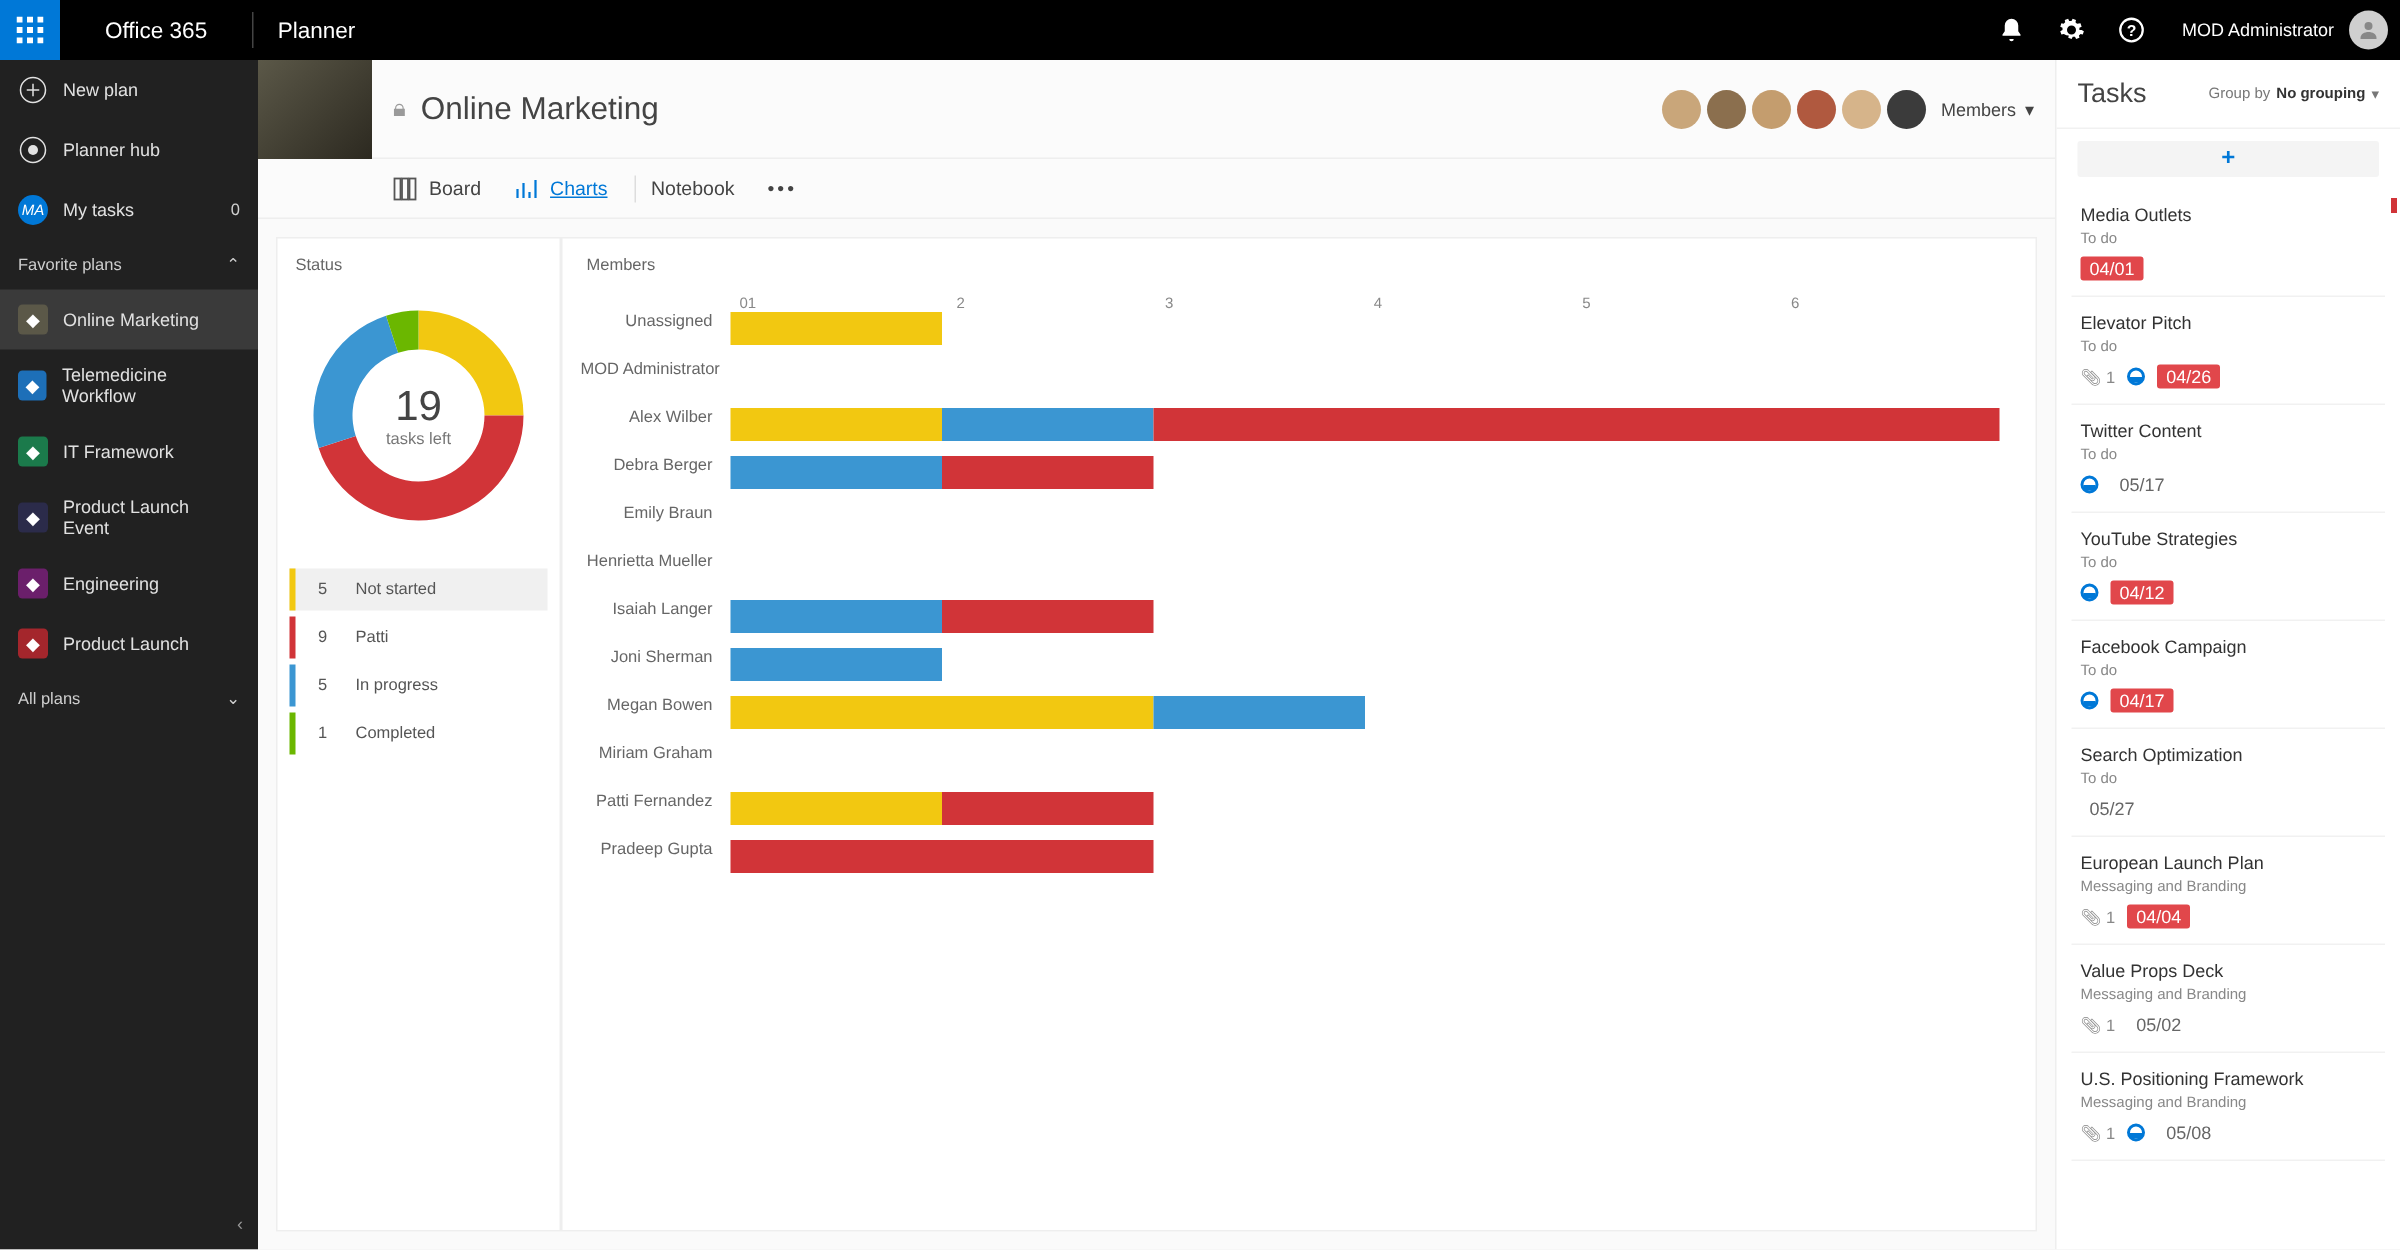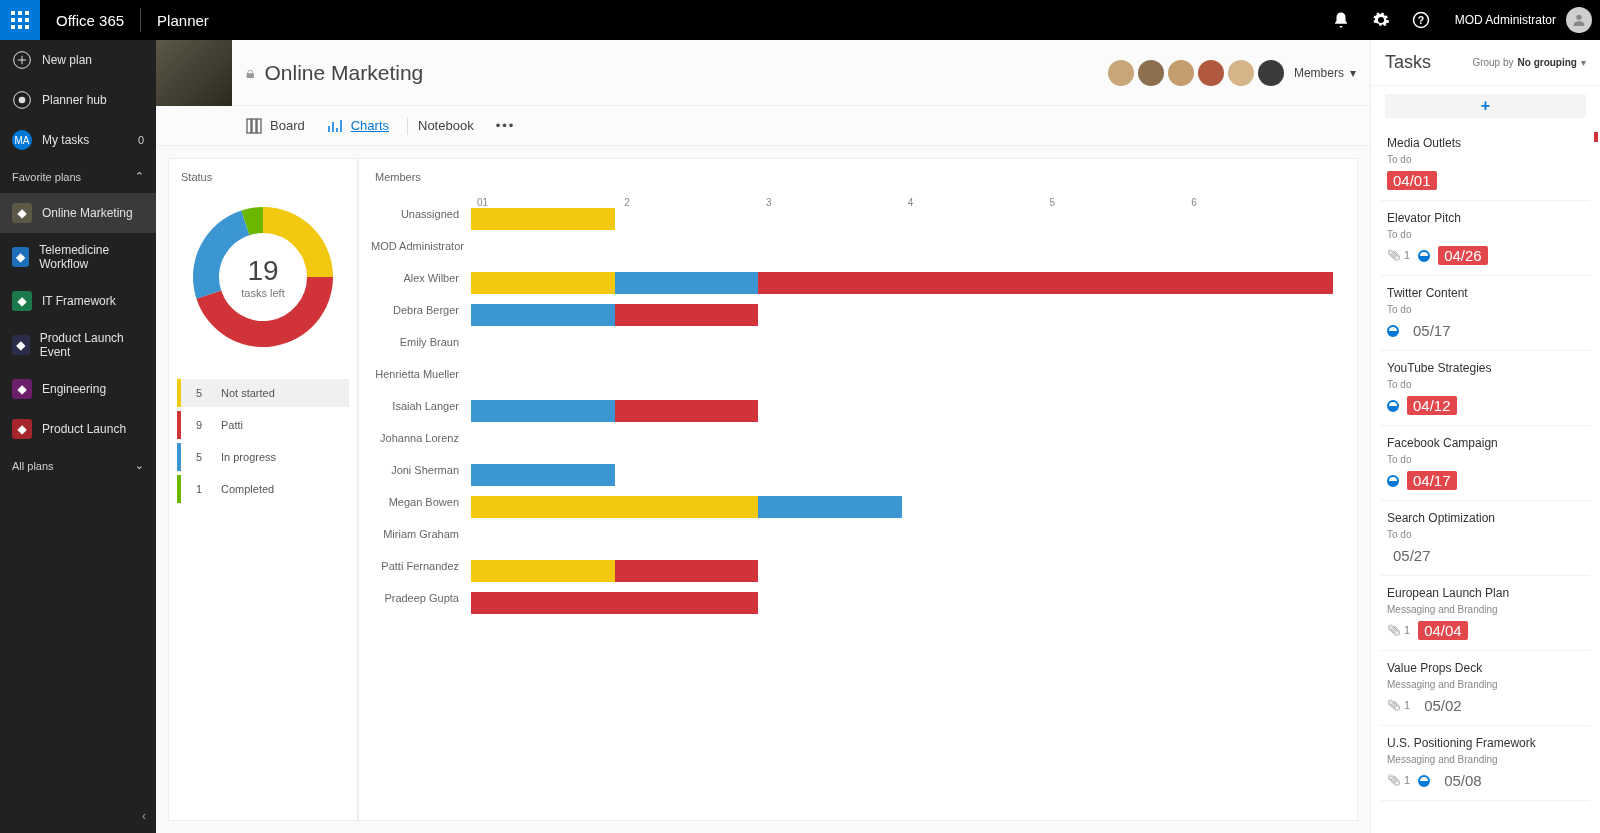--- a/index.html
+++ b/index.html
@@ -2,37 +2,37 @@
 <html><head>
 <meta charset="utf-8">
 <style>
 * { box-sizing: border-box; margin: 0; padding: 0; font-family: "Segoe UI", Arial, sans-serif; }
 html, body { width: 1600px; height: 833px; overflow: hidden; background: #f4f4f4; }
 
 
 .topbar { display: flex; align-items: center; height: 40px; background: #000; color: #fff; }
 .waffle { width: 40px; height: 40px; background: #0078d7; display: flex; align-items: center; justify-content: center; cursor: pointer; }
 .waffle svg { width: 18px; height: 18px; }
-.brand { font-size: 15px; padding: 0 16px; font-weight: 400; }
+.brand { font-size: 15px; padding: 0 30px; font-weight: 400; }
 .brand-div { width: 1px; height: 24px; background: #444; }
 .app-name { font-size: 15px; padding: 0 16px; }
 .topbar-spacer { flex: 1; }
 .topbar-icon { width: 40px; height: 40px; display:flex; align-items:center; justify-content:center; cursor:pointer; }
 .topbar-icon svg { width: 18px; height: 18px; fill: #fff; }
 .topbar-user { display:flex; align-items:center; padding: 0 8px 0 14px; font-size: 12px; cursor:pointer; }
 .topbar-avatar { width: 26px; height: 26px; border-radius: 50%; background: #cfcfcf; margin-left: 10px; display:flex; align-items:center; justify-content:center; color:#555; font-size:13px; }
 
 
 .shell { display: flex; height: calc(833px - 40px); }
-.leftnav { width: 156px; background: #212121; color: #e1e1e1; font-size: 12px; display:flex; flex-direction:column; position:relative; }
+.leftnav { width: 172px; background: #212121; color: #e1e1e1; font-size: 12px; display:flex; flex-direction:column; position:relative; }
 .leftnav .nav-btn { display:flex; align-items:center; padding: 10px 12px; gap: 10px; cursor:pointer; }
 .nav-icon { width:20px; height:20px; display:flex; align-items:center; justify-content:center; flex-shrink:0; }
 .nav-icon svg { width: 20px; height: 20px; stroke:#e1e1e1; fill:none; stroke-width:1.2; }
 .badge-num { margin-left:auto; font-size:11px; color:#cfcfcf; }
-.ma-badge { width:20px; height:20px; border-radius:50%; background:#0078d7; color:#fff; font-size:10px; display:flex; align-items:center; justify-content:center; }
+.ma-badge { width:20px; height:20px; border-radius:50%; background:#0078d7; color:#fff; font-size:10px; display:flex; align-items:center; justify-content:center;font-style:italic; }
 .nav-section { padding: 10px 12px; font-size:11px; color:#cfcfcf; display:flex; align-items:center; cursor:pointer; }
 .nav-section .chevron { margin-left:auto; }
 .fav-item { display:flex; align-items:center; gap:10px; padding: 10px 12px; cursor:pointer; }
 .fav-item.active { background:#3a3a3a; }
 .fav-icon { width:20px; height:20px; border-radius:3px; display:flex; align-items:center; justify-content:center; font-size:12px; color:#fff; }
 .collapse-arrow { position:absolute; bottom:10px; right:10px; cursor:pointer; color:#9a9a9a; }
 
 .main { flex:1; display:flex; flex-direction:column; background:#fafafa; min-width:0; }
 .plan-header { display:flex; align-items:center; height:66px; padding: 0 14px 0 0; border-bottom:1px solid #eee; background:#fbfbfb; }
 .plan-thumb { width:76px; height:66px; background: linear-gradient(135deg,#5b5848,#2c2920); margin-right:14px; }
@@ -80,21 +80,21 @@
 .rp-group b { color:#333; font-weight:600; }
 .rp-add { margin:8px 14px 4px; height:24px; background:#f4f4f4; border-radius:2px; display:flex; align-items:center; justify-content:center; color:#0078d7; cursor:pointer; font-size:16px; font-weight:bold; }
 .task-list { flex:1; overflow:auto; padding: 4px 10px; position:relative; }
 .scroll-indicator { position:absolute; right:2px; top:10px; width:4px; height:10px; background:#d13438; }
 .task { border-bottom:1px solid #f1f1f1; padding:10px 6px; cursor:pointer; }
 .task-title { font-size:12px; color:#333; margin-bottom:4px; }
 .task-sub { font-size:10px; color:#888; margin-bottom:6px; }
 .task-meta { display:flex; align-items:center; gap:8px; font-size:10px; color:#666; }
 .attach-icon { color:#888; font-size:11px; }
 .progress-dot { width:12px; height:12px; border-radius:50%; border:2px solid #0078d7; background:linear-gradient(to top, #0078d7 50%, #fff 50%); display:inline-block; }
-.date-pill { padding:1px 6px; border-radius:2px; font-size:15px; }
+.date-pill { padding:1px 6px; border-radius:2px; font-size:12px; }
 .date-pill.late { background:#e1474b; color:#fff; }
 .date-pill.normal { color:#666; }
 </style>
 </head>
 <body>
 
 <div class="topbar">
   <div class="waffle">
     <svg viewBox="0 0 18 18">
         <g fill="#fff">
@@ -338,24 +338,20 @@
                 <div class="row-bar"></div>
               </div>
               <div class="row">
                 <div class="row-label">Isaiah Langer</div>
                 <div class="row-bar">
                   <div class="seg" style="background: rgb(59, 150, 210); width: 16.6667%;"></div>
                   <div class="seg" style="background: rgb(209, 52, 56); width: 16.6667%;"></div>
                 </div>
               </div>
               <div class="row">
-                <div class="row-label">Johanna Lorenz</div>
-                <div class="row-bar"></div>
-              </div>
-              <div class="row">
                 <div class="row-label">Joni Sherman</div>
                 <div class="row-bar">
                   <div class="seg" style="background: rgb(59, 150, 210); width: 16.6667%;"></div>
                 </div>
               </div>
               <div class="row">
                 <div class="row-label">Megan Bowen</div>
                 <div class="row-bar">
                   <div class="seg" style="background: rgb(242, 200, 17); width: 33.3333%;"></div>
                   <div class="seg" style="background: rgb(59, 150, 210); width: 16.6667%;"></div>

